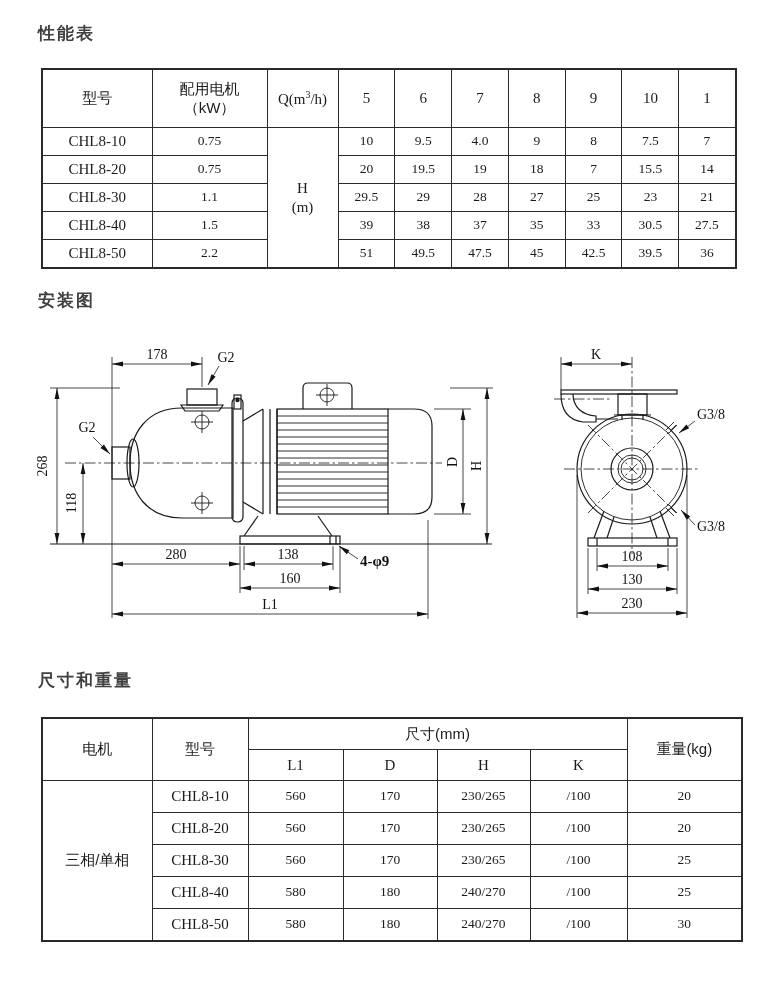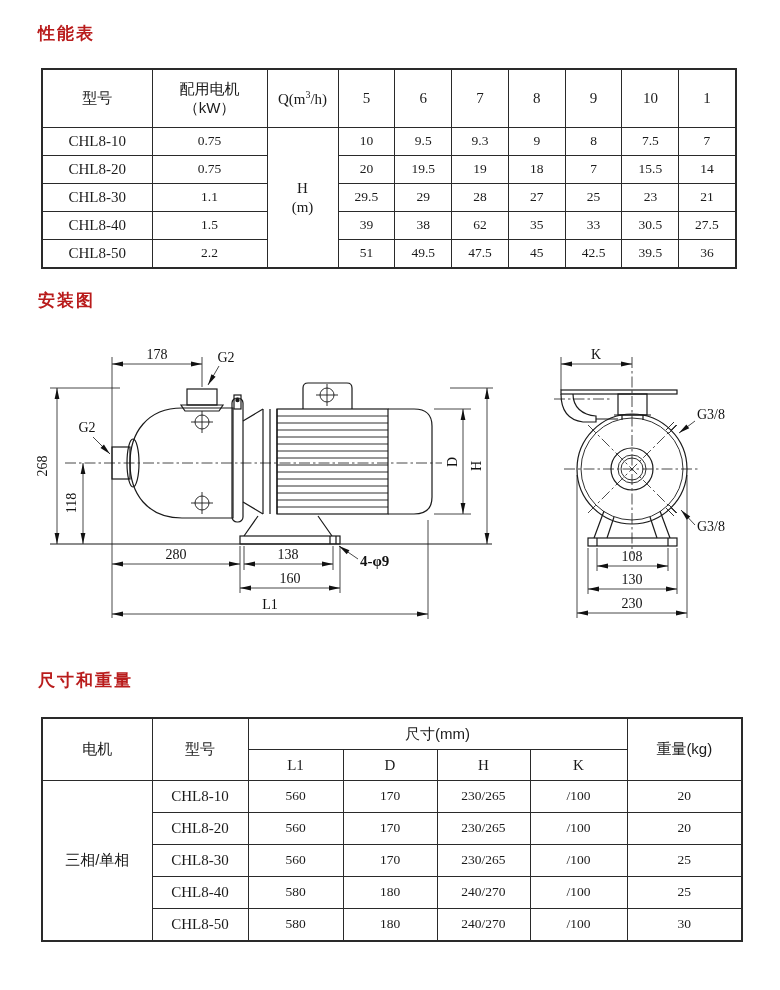--- a/index.html
+++ b/index.html
@@ -1,19 +1,19 @@
 <!DOCTYPE html>
 <html><head>
 <meta charset="utf-8">
 <style>
   html,body{margin:0;padding:0;background:#f2f2f2;}
   .page{position:relative;width:780px;height:990px;background:#ffffff;overflow:hidden;
         font-family:"Liberation Serif",serif;color:#1b1b1b;}
   .sec-title{position:absolute;left:38px;font-family:"Liberation Sans",sans-serif;
-             font-weight:bold;font-size:17px;letter-spacing:2px;color:#b91c1c;}
+             font-weight:bold;font-size:17px;letter-spacing:2px;color:#404040;}
   #title-performance{top:22px;}
   #title-installation{top:289px;}
   #title-dimensions{top:669px;}
 
   table.tbl{position:absolute;border-collapse:collapse;table-layout:fixed;
             border:2px solid #2a2a2a;}
   table.tbl td{border:1.5px solid #2a2a2a;text-align:center;vertical-align:middle;
                padding:0;line-height:1.25;}
   #perf-table{left:41px;top:68px;width:694px;}
   #dim-table{left:41px;top:717px;width:700px;}
@@ -67,21 +67,21 @@
     </tr>
     <tr class="data">
       <td class="num">CHL8-10</td>
       <td class="val">0.75</td>
       <td class="num" rowspan="5">
         <div>H</div>
         <div>(m)</div>
       </td>
       <td class="val">10</td>
       <td class="val">9.5</td>
-      <td class="val">9.3</td>
+      <td class="val">4.0</td>
       <td class="val">9</td>
       <td class="val">8</td>
       <td class="val">7.5</td>
       <td class="val">7</td>
     </tr>
     <tr class="data">
       <td class="num">CHL8-20</td>
       <td class="val">0.75</td>
       <td class="val">20</td>
       <td class="val">19.5</td>
@@ -100,21 +100,21 @@
       <td class="val">27</td>
       <td class="val">25</td>
       <td class="val">23</td>
       <td class="val">21</td>
     </tr>
     <tr class="data">
       <td class="num">CHL8-40</td>
       <td class="val">1.5</td>
       <td class="val">39</td>
       <td class="val">38</td>
-      <td class="val">62</td>
+      <td class="val">37</td>
       <td class="val">35</td>
       <td class="val">33</td>
       <td class="val">30.5</td>
       <td class="val">27.5</td>
     </tr>
     <tr class="data">
       <td class="num">CHL8-50</td>
       <td class="val">2.2</td>
       <td class="val">51</td>
       <td class="val">49.5</td>

